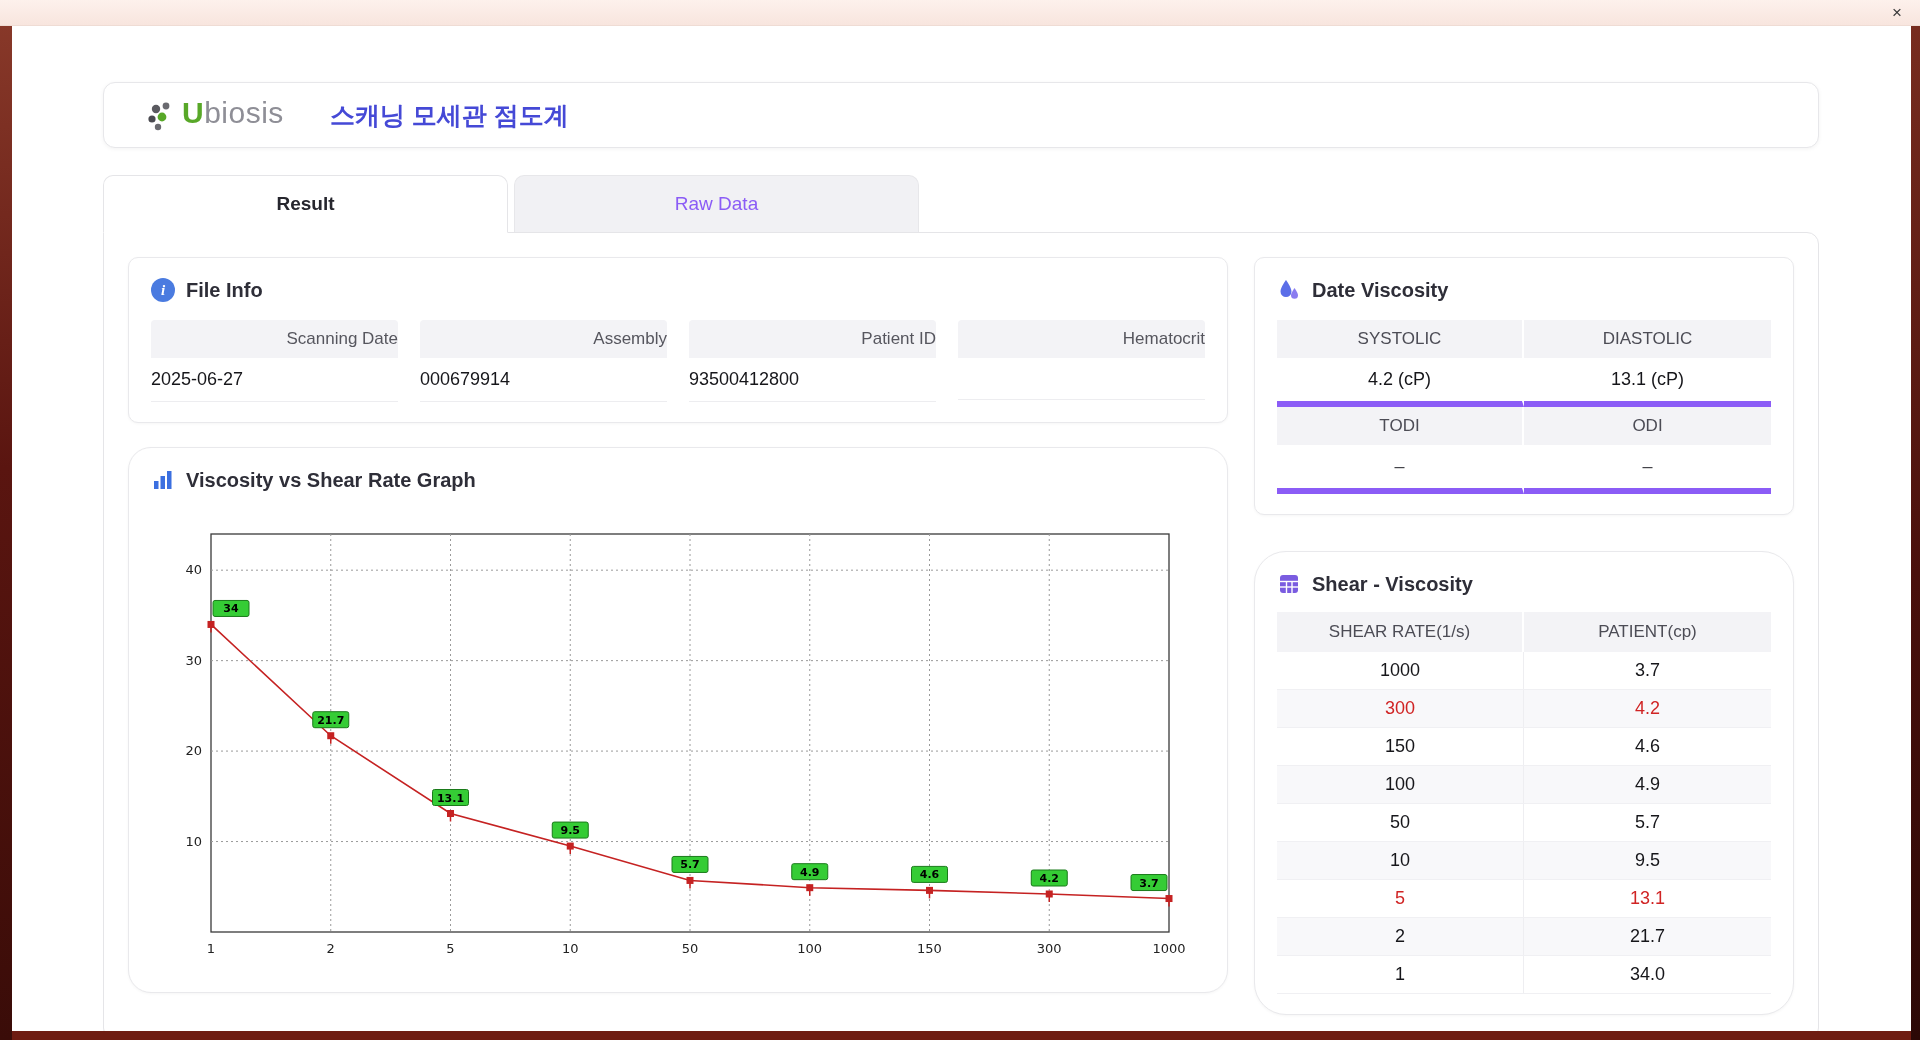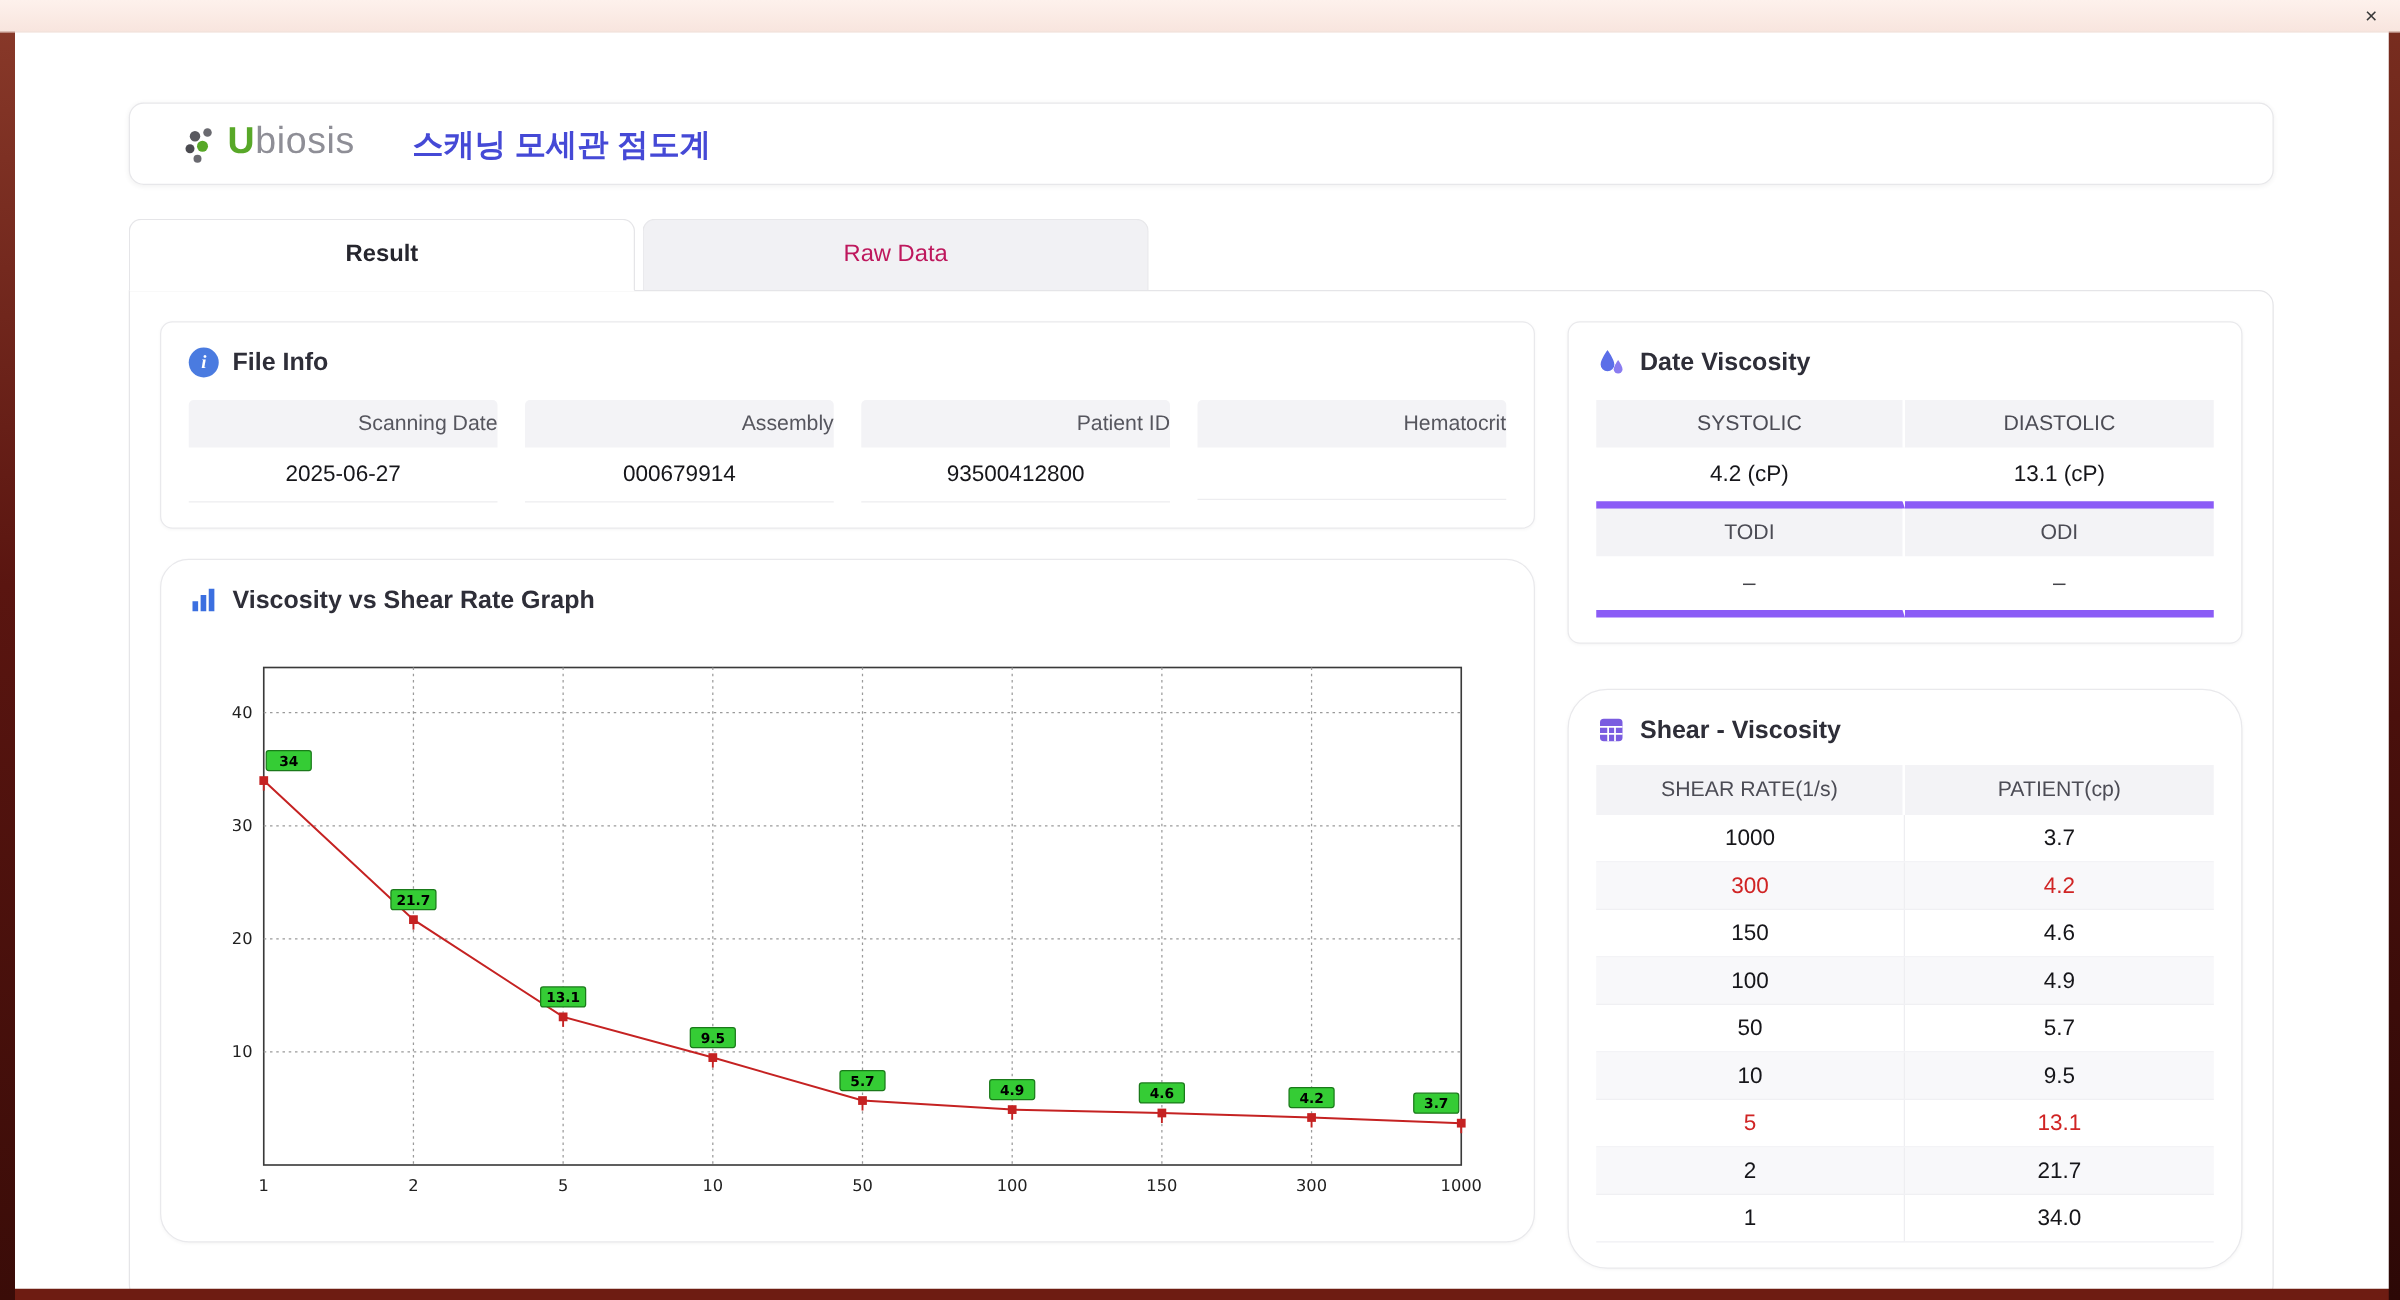--- a/index.html
+++ b/index.html
@@ -31,21 +31,21 @@
   .brand .u { color:#58a828; font-weight:bold; }
   .app-title { margin-left:46px; font-size:25px; font-weight:bold; color:#4549d6; }
 
   
   .tabs { display:flex; position:relative; z-index:2; height:58px; margin-bottom:-1px; }
   .tab { width:405px; display:flex; align-items:center; justify-content:center;
     font-size:19px; border-radius:10px 10px 0 0; cursor:pointer; }
   .tab.active { background:#fff; border:1px solid #e5e5e8; border-bottom:1px solid #fff;
     color:#26262e; font-weight:bold; }
   .tab.inactive { background:#f1f1f4; border:1px solid #e7e7ea; border-bottom:none;
-    color:#be185d; margin-left:6px; height:57px; align-self:flex-start; }
+    color:#8b5cf6; margin-left:6px; height:57px; align-self:flex-start; }
 
   
   .panel { position:relative; z-index:1; width:1716px; min-height:772px;
     border:1px solid #e5e5e8; border-radius:0 12px 12px 12px; background:#fff;
     padding:24px; display:flex; gap:26px; }
   .col-left  { width:1100px; }
   .col-right { flex:1; }
 
   .card { background:#fff; border:1px solid #e9e9ec; border-radius:10px;
     box-shadow:0 1px 3px rgba(0,0,0,.04); padding:20px 22px; }
@@ -54,21 +54,21 @@
 
   .icon-info { width:24px; height:24px; border-radius:50%; background:#4a7be0;
     color:#fff; font-size:15px; font-weight:bold; font-style:italic;
     display:flex; align-items:center; justify-content:center; font-family:"Liberation Serif",serif; }
 
   
   .fi-fields { display:flex; gap:22px; margin-top:18px; }
   .fi-block { width:248px; }
   .fi-label { background:#f3f3f6; color:#56565e; font-size:17px; text-align:right;
     padding:9px 0; border-radius:4px 4px 0 0; }
-  .fi-value { text-align:center; font-size:18px; color:#16161a; padding:11px 0;
+  .fi-value { text-align:left; font-size:18px; color:#16161a; padding:11px 0;
     border-bottom:1px solid #ededf0; min-height:42px; }
 
   
   .graph-card { margin-top:24px;border-radius:23px; }
   .chart-wrap { padding:14px 8px 0 8px; }
 
   
   .bv-grid { display:grid; grid-template-columns:1fr 1fr; margin-top:18px; }
   .bv-cell { text-align:center; font-size:18px; }
   .bv-head { background:#f3f3f6; color:#4c4c55; padding:9px 0; font-size:17px; }

